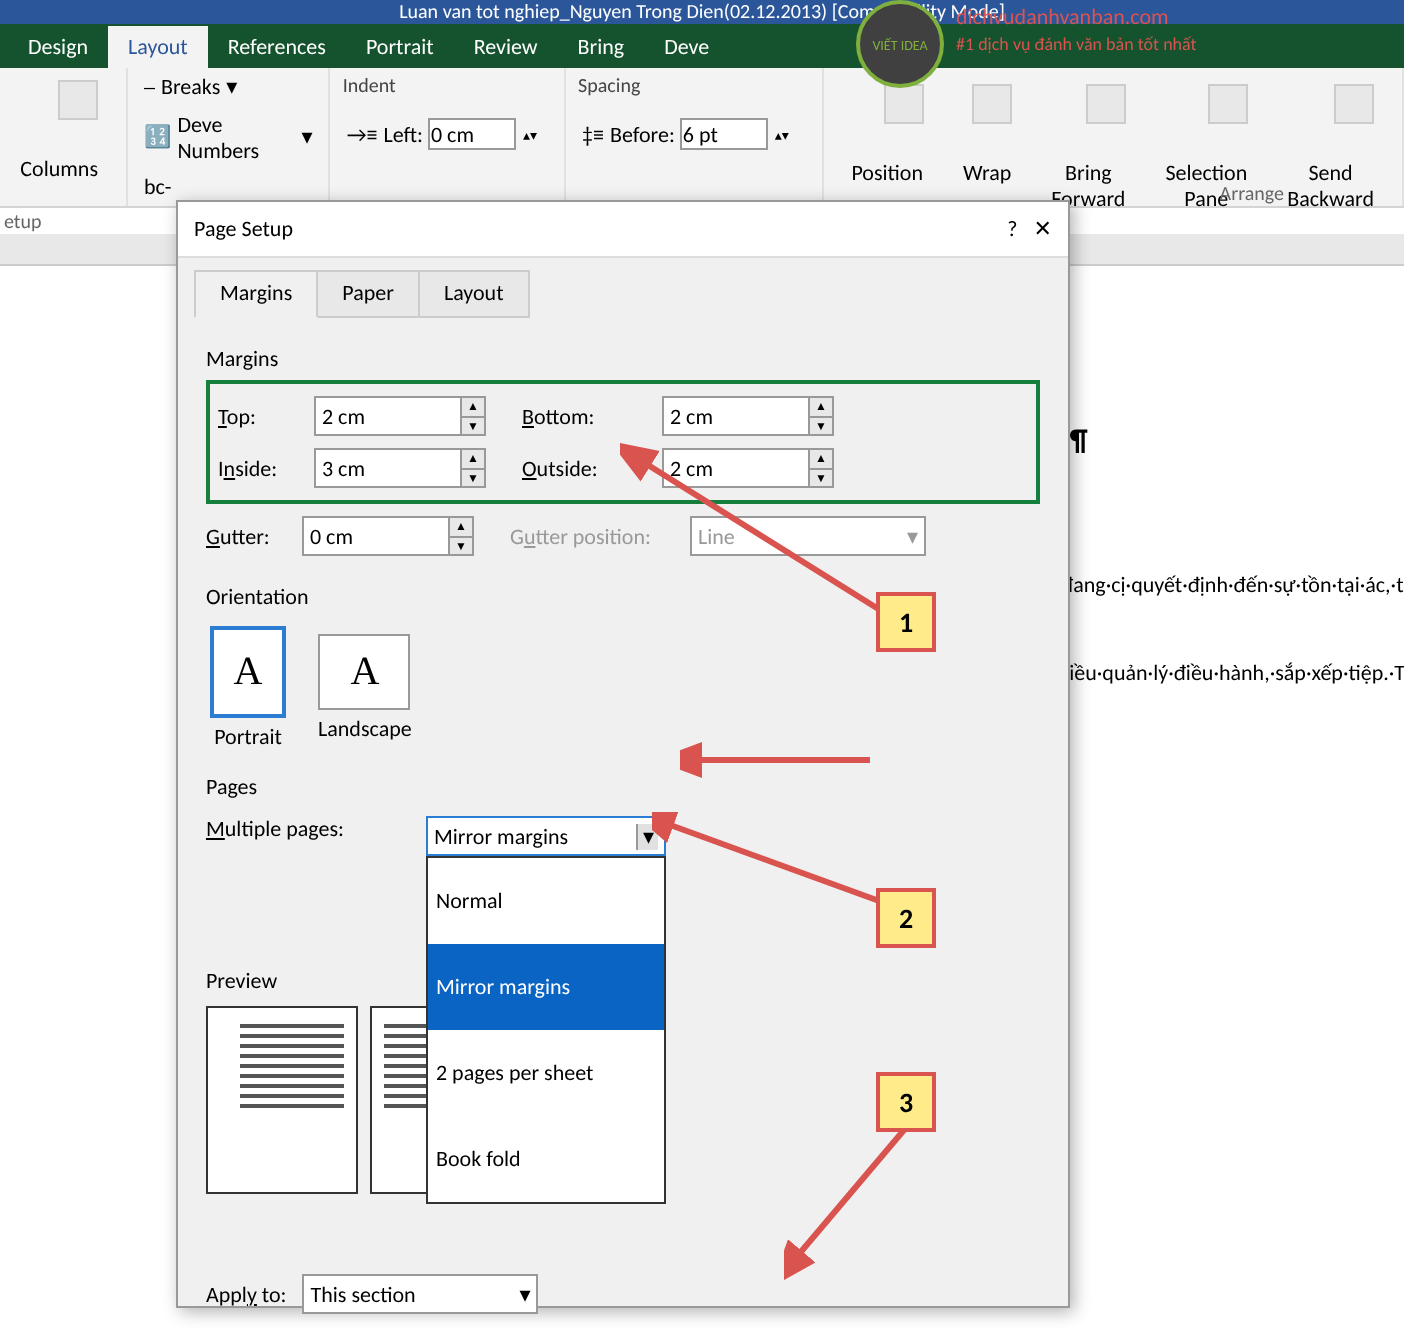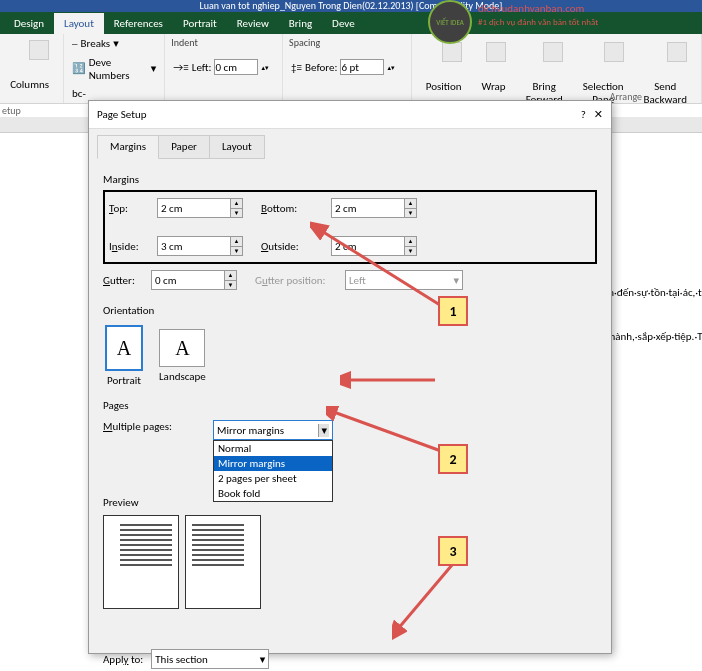--- a/index.html
+++ b/index.html
@@ -13,46 +13,46 @@
 .ribbon-big{display:flex;flex-direction:column;align-items:flex-end;padding:4px 8px;gap:18px}
 .ribbon-icon{width:20px;height:20px;background:#e8e8e8;border:1px solid #ccc}
 .ribbon-small{display:flex;align-items:center;gap:3px;padding:1px 2px;font-size:10px}
 .ribbon-label{text-align:center;font-size:10px;color:#666}
 .watermark{position:absolute;left:428px;top:0;width:44px;height:44px;border-radius:50%;background:#404040;border:2px solid #7fb03d;display:flex;align-items:center;justify-content:center;font-size:7px;color:#7fb03d;z-index:5}
 .watermark-text{position:absolute;left:478px;top:2px;color:#d9534f;font-size:11px;font-weight:normal;z-index:5}
 .ruler-bg{height:16px;background:#e8e8e8;border-bottom:1px solid #ccc;position:relative}
 .doc-area{position:absolute;left:320px;top:210px;width:380px;height:450px;background:#fff;font-family:"Times New Roman",serif;font-size:14px;line-height:22px;padding:0 4px 0 8px;color:#000}
 .doc-heading{font-weight:bold;text-align:center;font-size:15px;margin-bottom:50px}
 .doc-para{text-indent:0}
-.dialog{position:absolute;left:88px;top:100px;width:524px;height:554px;background:#f0f0f0;border:1px solid #999;box-shadow:2px 2px 8px rgba(0,0,0,0.3);z-index:10}
+.dialog{position:absolute;left:88px;top:100px;width:447px;height:554px;background:#f0f0f0;border:1px solid #999;box-shadow:2px 2px 8px rgba(0,0,0,0.3);z-index:10}
 .dialog-titlebar{height:28px;background:#fff;display:flex;align-items:center;justify-content:space-between;padding:0 8px;border-bottom:1px solid #ddd}
 .dialog-title{font-size:11px}
 .dialog-ctrls{display:flex;gap:8px;font-size:13px}
 .dialog-tabs{height:24px;display:flex;padding-left:8px;margin-top:6px}
 .dtab{padding:4px 12px;border:1px solid #ccc;background:#e8e8e8;margin-right:-1px;cursor:pointer}
 .dtab.active{background:#f0f0f0;border-bottom-color:#f0f0f0;position:relative;z-index:1}
 .dialog-body{padding:6px 14px}
 .section-label{font-size:11px;margin:8px 0 4px}
-.margin-grid{border:2px solid #000000;padding:6px 4px;display:grid;grid-template-columns:48px 86px 18px 70px 86px 18px;row-gap:18px;align-items:center}
+.margin-grid{border:2px solid #15803d;padding:6px 4px;display:grid;grid-template-columns:48px 86px 18px 70px 86px 18px;row-gap:6px;align-items:center}
 .gutter-row{display:grid;grid-template-columns:48px 86px 18px 90px 86px 18px;margin-top:6px;align-items:center}
 .u{text-decoration:underline}
 .spin-input{display:flex;height:20px}
 .spin-input input{width:100%;height:20px;border:1px solid #999;padding:0 3px;font-size:11px}
 .spin-btns{display:flex;flex-direction:column;width:14px;border:1px solid #999;border-left:none;background:#e8e8e8}
 .spin-btns span{flex:1;text-align:center;font-size:6px;line-height:8px;border-bottom:1px solid #999;cursor:pointer}
 .spin-btns span:last-child{border:none}
 .orient-row{display:flex;gap:12px;margin-top:6px}
 .orient-btn{display:flex;flex-direction:column;align-items:center;gap:3px;padding:2px}
 .orient-btn.active .orient-box{border:2px solid #2b7cd3}
 .orient-box{width:44px;height:44px;border:1px solid #999;background:#fff;display:flex;align-items:center;justify-content:center;font-family:"Times New Roman",serif;font-size:20px}
 .pages-row{display:flex;align-items:flex-start;gap:10px;margin-top:8px}
 .dropdown-wrap{position:relative}
 .dropdown-btn{width:120px;height:20px;border:1px solid #2b7cd3;background:#fff;display:flex;align-items:center;justify-content:space-between;padding:0 3px}
 .dropdown-list{position:absolute;top:20px;left:0;width:120px;border:1px solid #333;background:#fff;z-index:20}
-.dropdown-list div{padding:1px 4px;font-size:11px}
+.dropdown-list div{padding:15px 4px;font-size:11px}
 .dropdown-list div.selected{background:#0a64c4;color:#fff}
 .preview-row{display:flex;gap:6px;margin-top:6px}
 .preview-page{width:76px;height:94px;border:1px solid #333;background:#fff;padding:8px 6px;display:flex;flex-direction:column;gap:3px}
 .preview-page .line{height:2px;background:#555}
 .apply-row{display:flex;align-items:center;gap:8px;margin-top:40px}
 .select-box{width:118px;height:20px;border:1px solid #999;background:#fff;display:flex;align-items:center;justify-content:space-between;padding:0 3px}
 .dialog-buttons{display:flex;justify-content:space-between;align-items:center;padding:10px 14px 14px;margin-top:4px}
 .callout{position:absolute;width:30px;height:30px;background:#ffeb8a;border:2px solid #d9534f;display:flex;align-items:center;justify-content:center;font-weight:bold;font-size:14px;z-index:30}
 .arrow{position:absolute;z-index:25;pointer-events:none}
 .disabled{color:#999}
@@ -218,21 +218,21 @@
       <div class="spin-input">
           <input value="0 cm" style="">
           <div class="spin-btns">
             <span>▲</span>
             <span>▼</span>
           </div>
         </div>
       <span></span>
       <span class="disabled">G<span class="u">u</span>tter position:</span>
       <div class="select-box disabled">
-          <span>Left</span>
+          <span>Line</span>
           <span>▾</span>
         </div>
       <span></span>
     </div>
 
     <div class="section-label" style="margin-top:14px">Orientation</div>
     <div class="orient-row">
       <div class="orient-btn active">
         <div class="orient-box" style="width:38px;height:46px">A</div>
         <span>Portrait</span>

